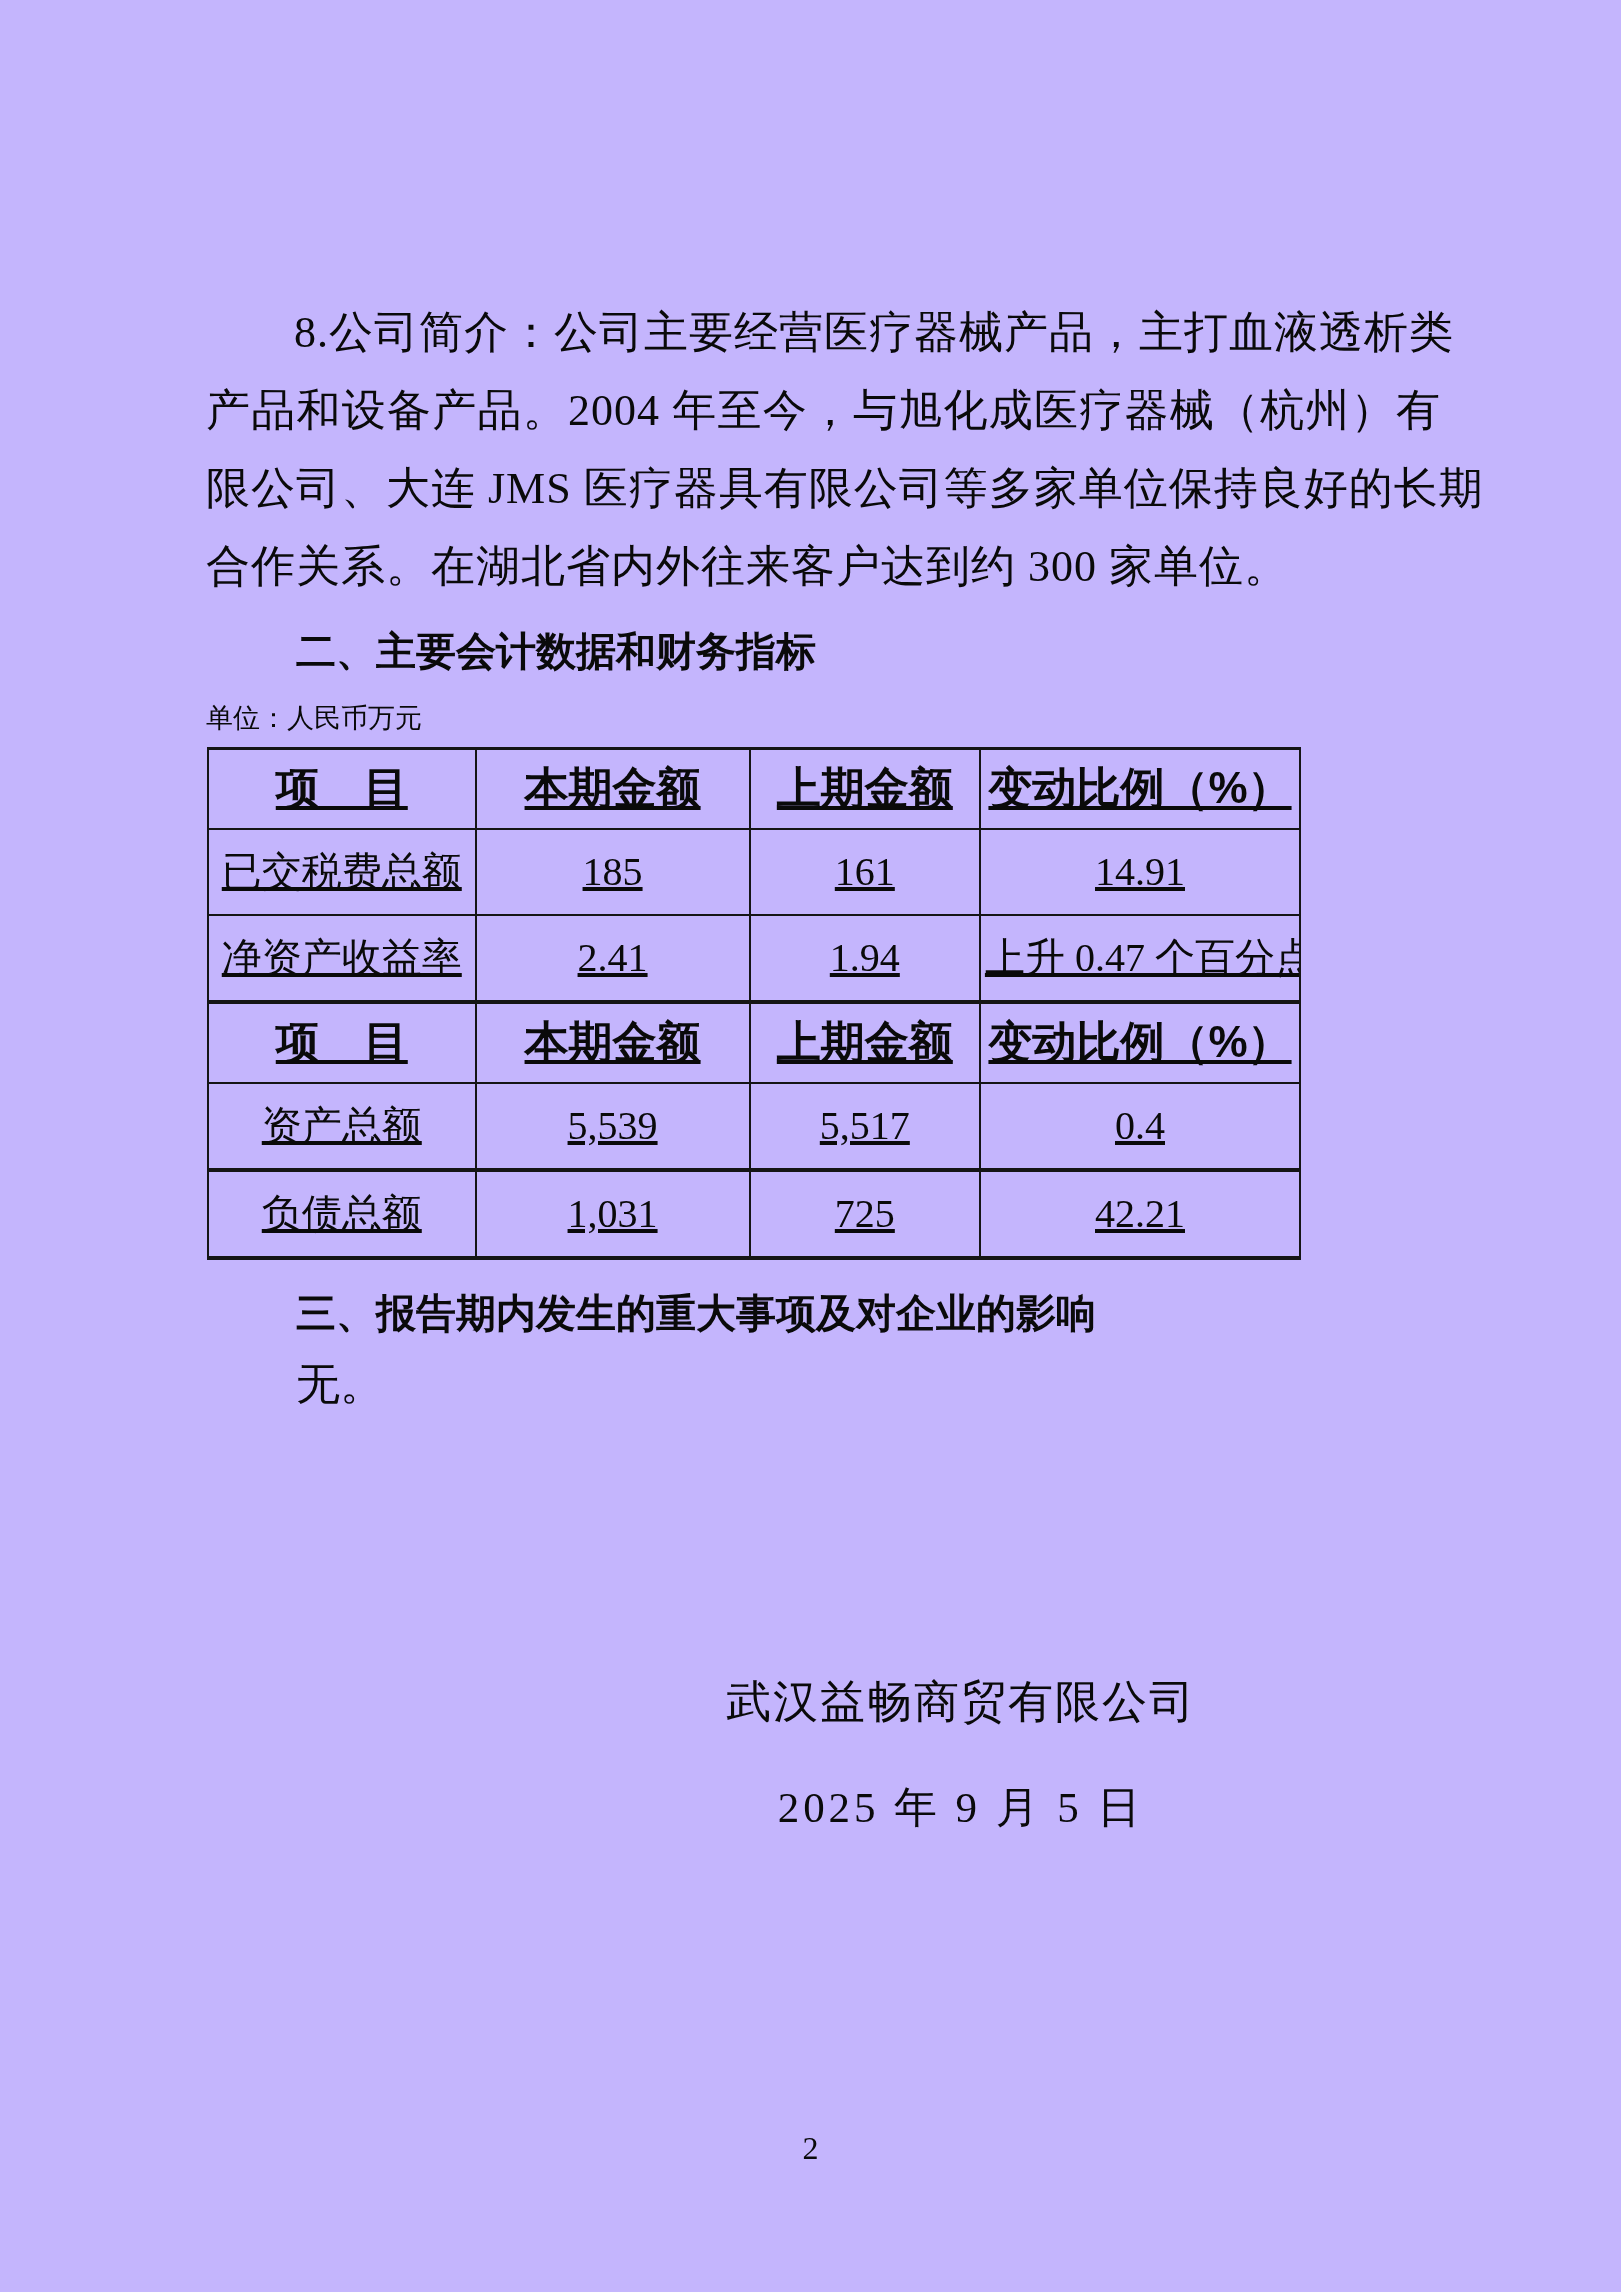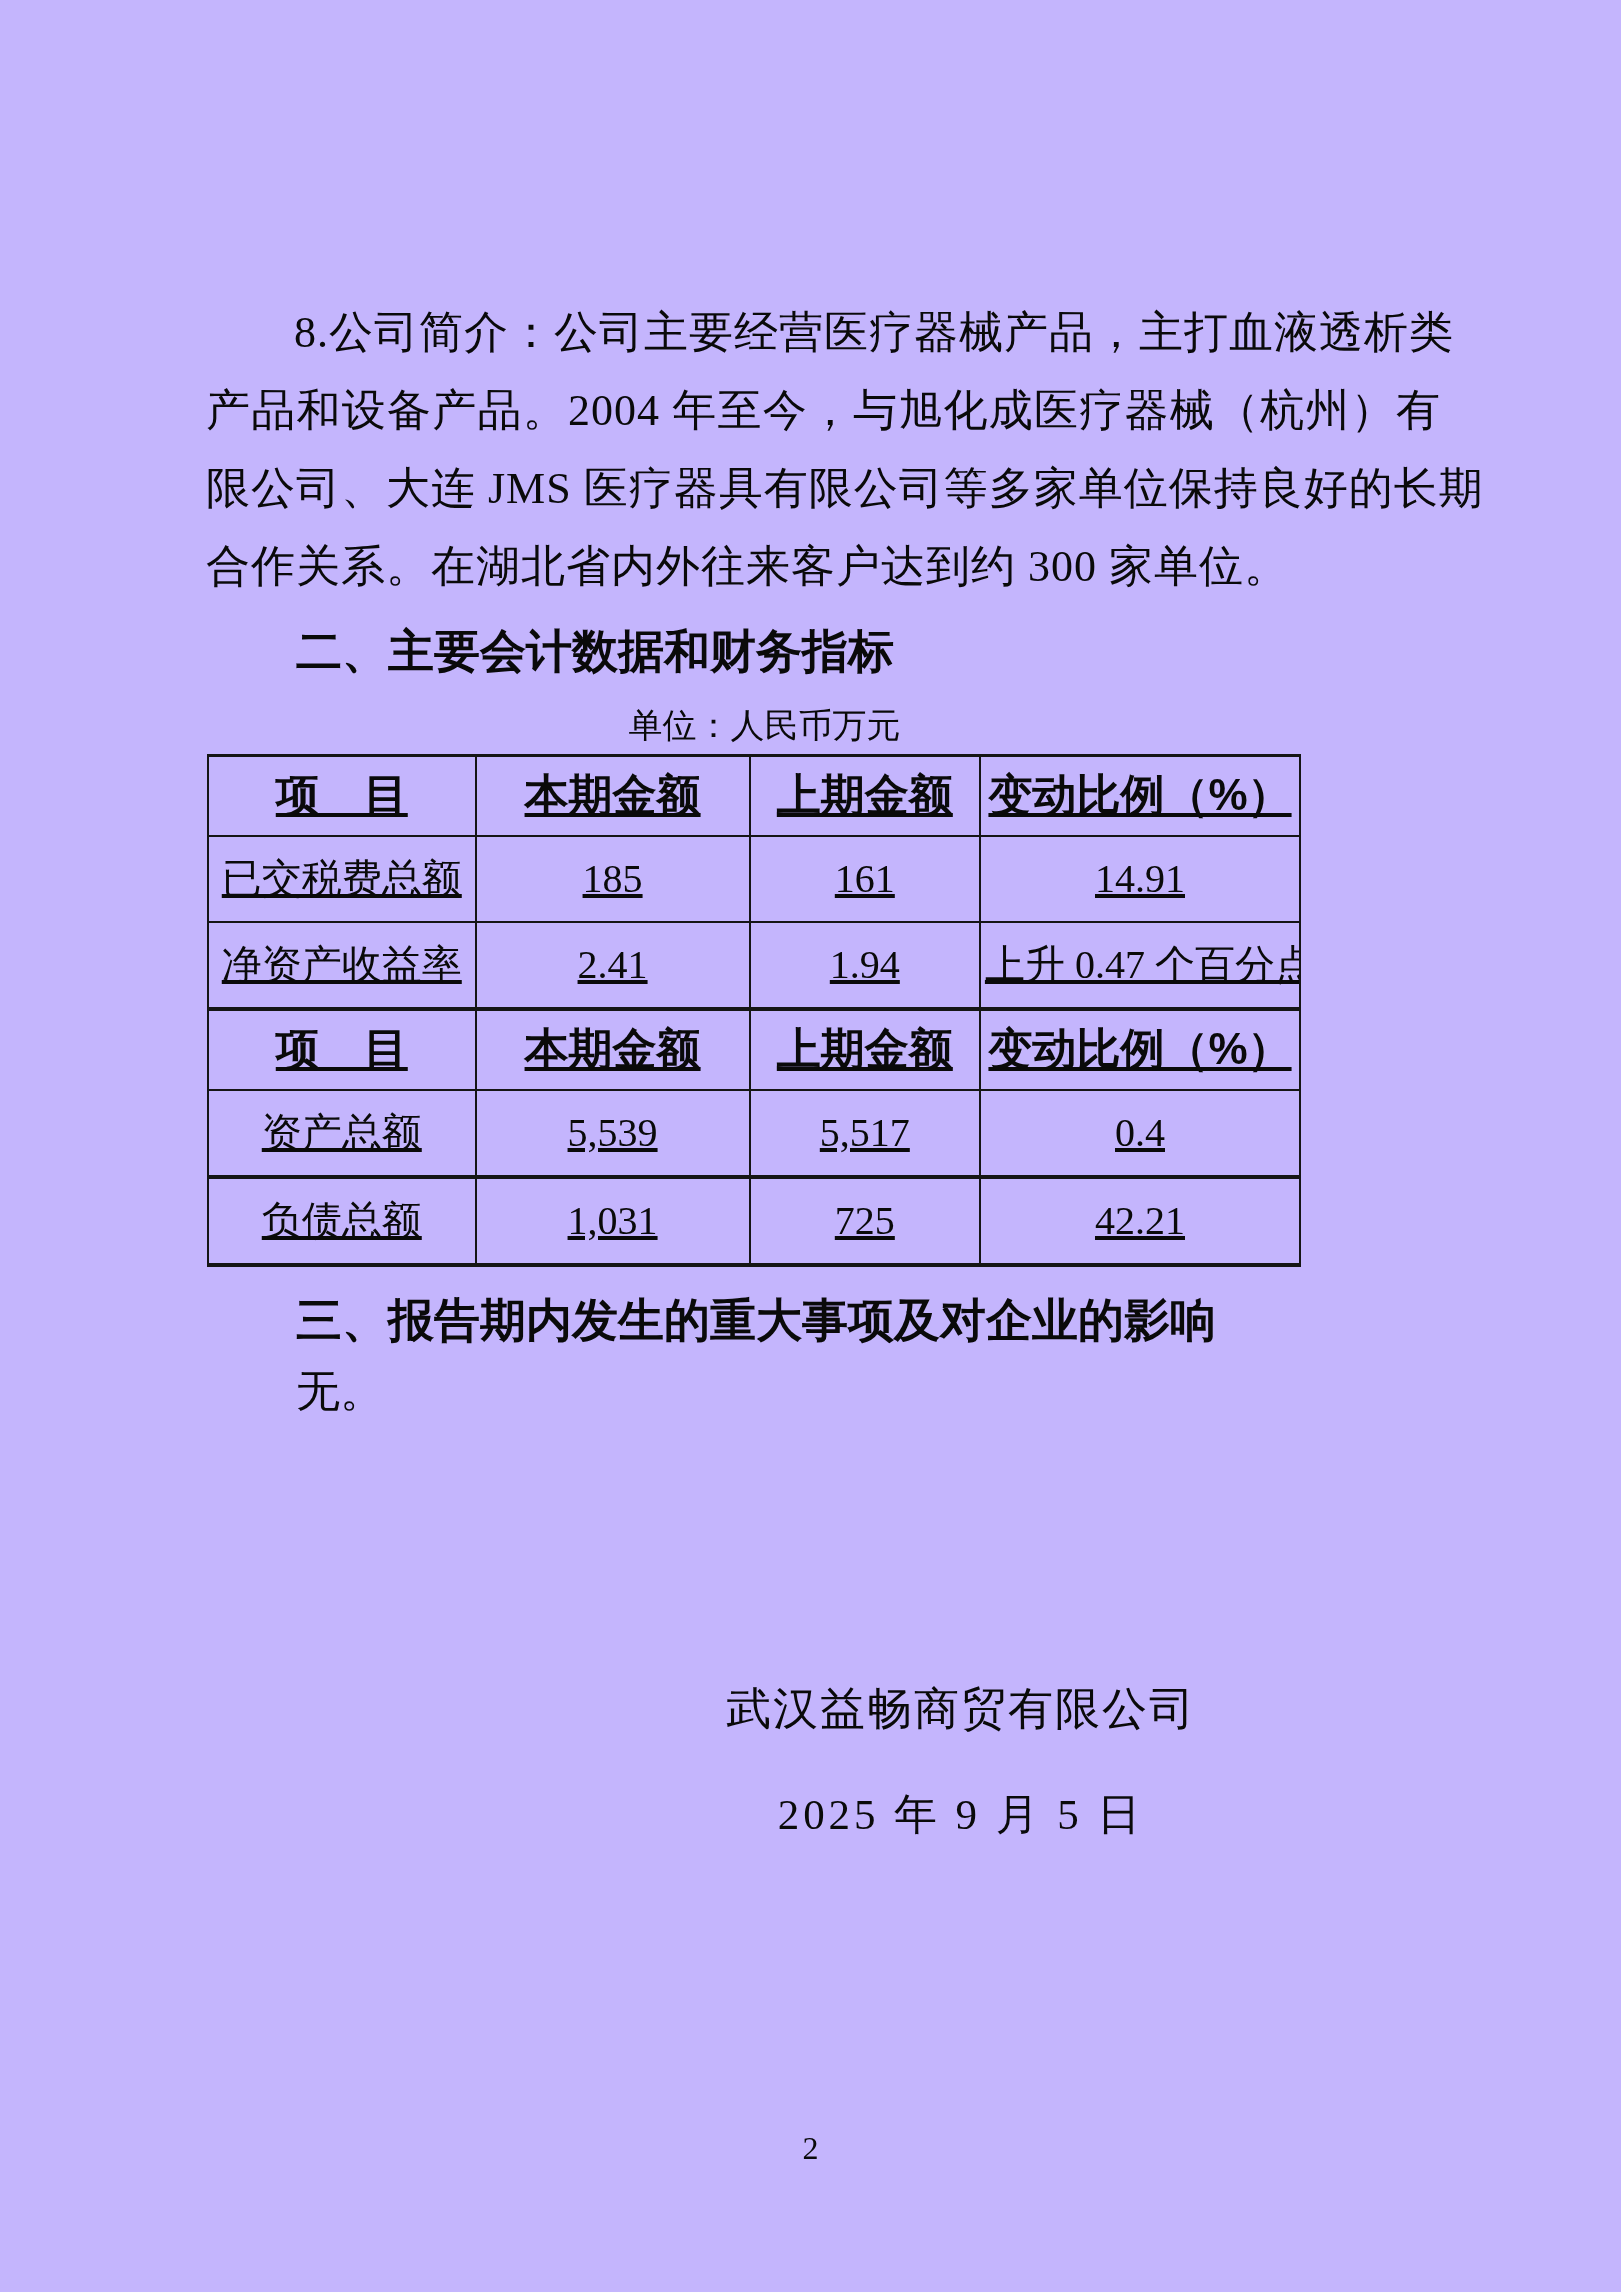--- a/index.html
+++ b/index.html
@@ -34,35 +34,35 @@
     text-align-last: justify;
     letter-spacing: 1px;
   }
   .para-line.first { text-indent: 88px; }
   .para-line.last  { text-align-last: left; }
 
   
   .section-heading {
     font-family: "Liberation Sans", "DejaVu Sans", sans-serif;
     font-weight: bold;
-    font-size: 46px;
+    font-size: 40px;
     line-height: 71px;
     margin: 9.8px 0 0 90px;
   }
   .section-heading.third {
     margin-top: 21.6px;
     line-height: 65px;
   }
 
   
   .unit-line {
-    font-size: 34px;
+    font-size: 27px;
     line-height: 45px;
-    margin-top: 16px;
-    text-align: center;
+    margin-top: 9px;
+    text-align: left;
     padding-right: 118px;
   }
 
   
   table.fin {
     border-collapse: collapse;
     table-layout: fixed;
     width: 1094px;
     margin-top: 5.9px;
     margin-left: 1px;

